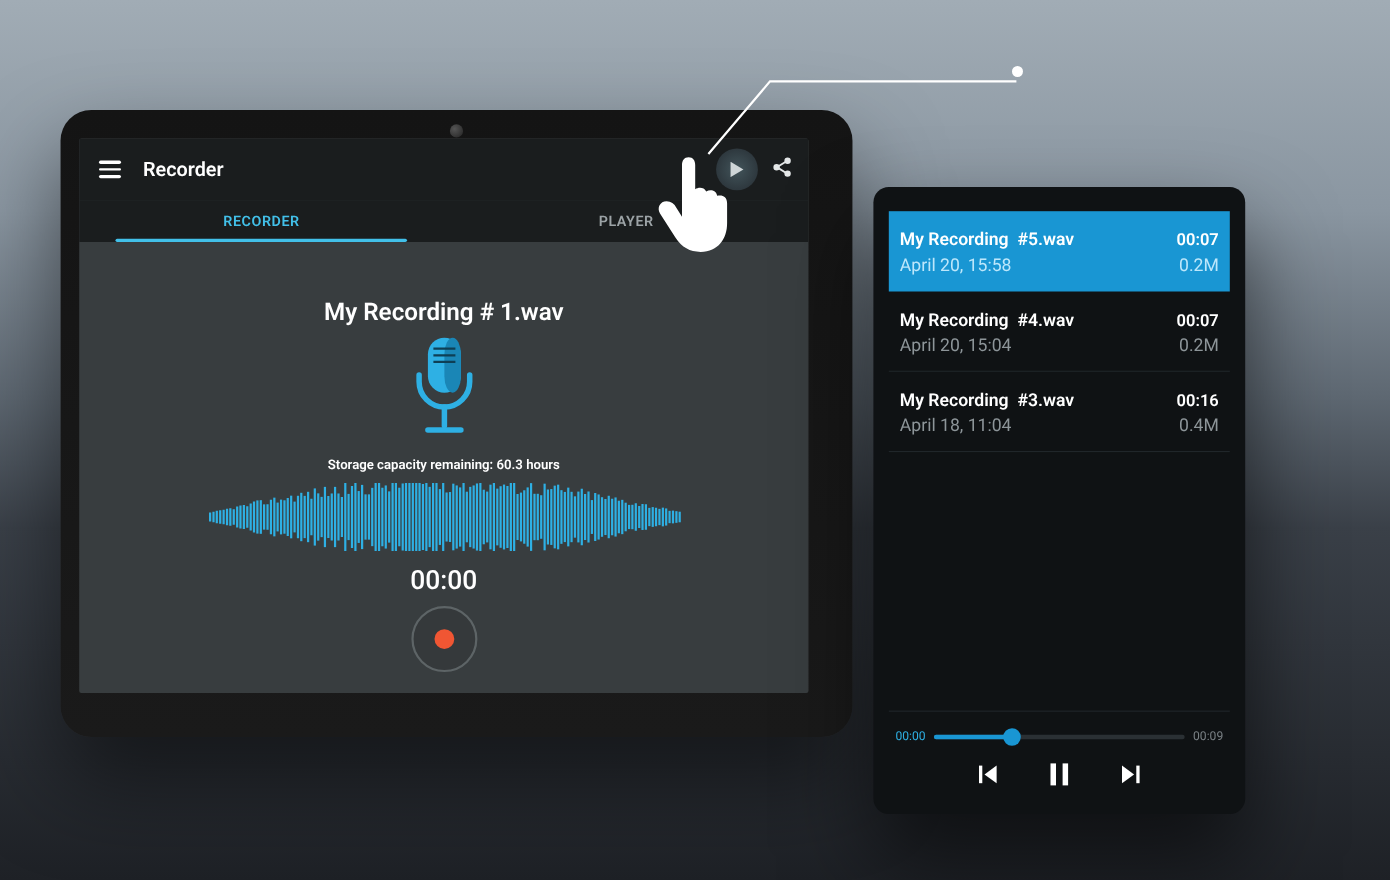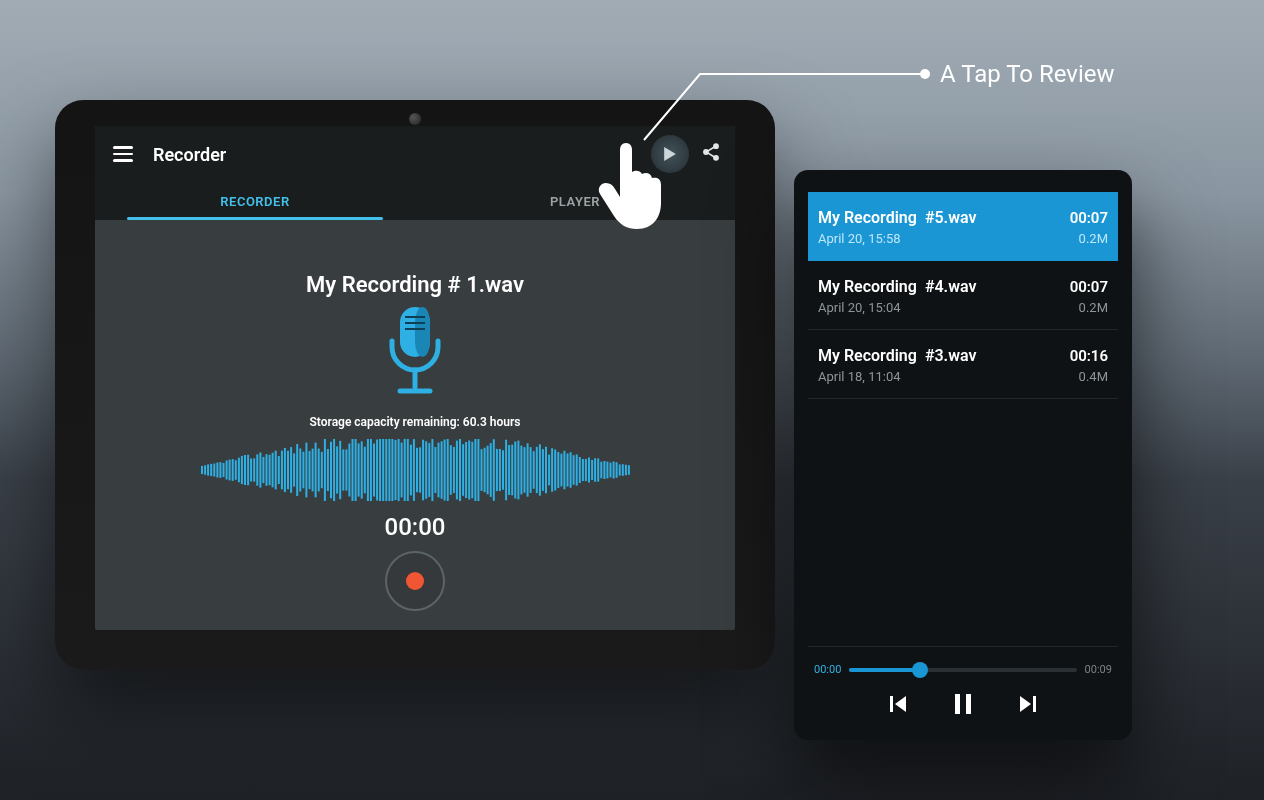--- a/index.html
+++ b/index.html
@@ -10,21 +10,21 @@
     color: #fff;
   }
 
   
   .tablet {
     position: absolute;
     left: 55px; top: 100px;
     width: 720px; height: 570px;
     border-radius: 28px;
     background: linear-gradient(180deg,#141414 0%, #1a1a1a 100%);
-    padding: 26px 40px 40px 40px;
+    padding: 26px 40px 40px 17px;
     box-shadow: 0 40px 80px rgba(0,0,0,0.5);
   }
   .tablet .camera {
     position:absolute; left:50%; top:13px; transform:translateX(-50%);
     width:12px; height:12px; border-radius:50%;
     background: radial-gradient(circle at 35% 35%, #555, #222);
   }
   .tablet .screen {
     width:100%; height:100%;
     background:#383d3f;
@@ -124,21 +124,21 @@
     padding:16px 10px 14px 10px;
     display:flex; flex-direction:column;
     gap:4px;
     border-bottom:1px solid #20262a;
     cursor:pointer;
   }
   .item .row1 { display:flex; justify-content:space-between; align-items:baseline; }
   .item .name { font-size:16px; font-weight:600; }
   .item .name .num { margin-left:8px; }
   .item .dur { font-size:15px; font-weight:600;}
-  .item .row2 { display:flex; justify-content:space-between; font-size:13px; }
+  .item .row2 { display:flex; justify-content:space-between; font-size:16px; }
   .item.selected { background:#1996d3; border-bottom-color:transparent; }
   .item.selected .row2 { color:#bde7fb; }
   .item:not(.selected) .row2 { color:#8d9599;text-align:right; }
 
   .player-controls { padding:16px 6px 10px 6px; border-top:1px solid #20262a;}
   .progress { display:flex; align-items:center; gap:8px; font-size:11px; color:#2eb0e4;}
   .progress .track {
     flex:1; height:4px; background:#2a3034; position:relative; border-radius:2px;
   }
   .progress .track .fill {
@@ -365,21 +365,20 @@
 
       <div class="rec-btn">
         <div class="dot"></div>
       </div>
     </div>
   </div>
 </div>
 
 <div class="callout">
   <div class="bullet"></div>
-  <div class="txt">A Tap To Review</div>
 </div>
 <svg class="leader" style="left:640px; top:70px;" width="290" height="90">
   <polyline points="284,4 60,4 4,70" fill="none" stroke="#fff" stroke-width="2"></polyline>
 </svg>
 
 <div class="hand">
   <svg viewBox="0 0 80 100">
     <path fill="#ffffff" d="M30 8 c4 0 6 3 6 7 v22 c3 -2 8 -2 10 2 c4 -2 9 -1 10 4 c4 -1 9 0 9 7 v18 c0 14 -8 26 -24 26 c-10 0 -17 -4 -23 -13 l-14 -22 c-3 -5 0 -11 6 -11 c4 0 7 2 9 6 l5 8 v-47 c0 -4 2 -7 6 -7 z"></path>
   </svg>
 </div>

